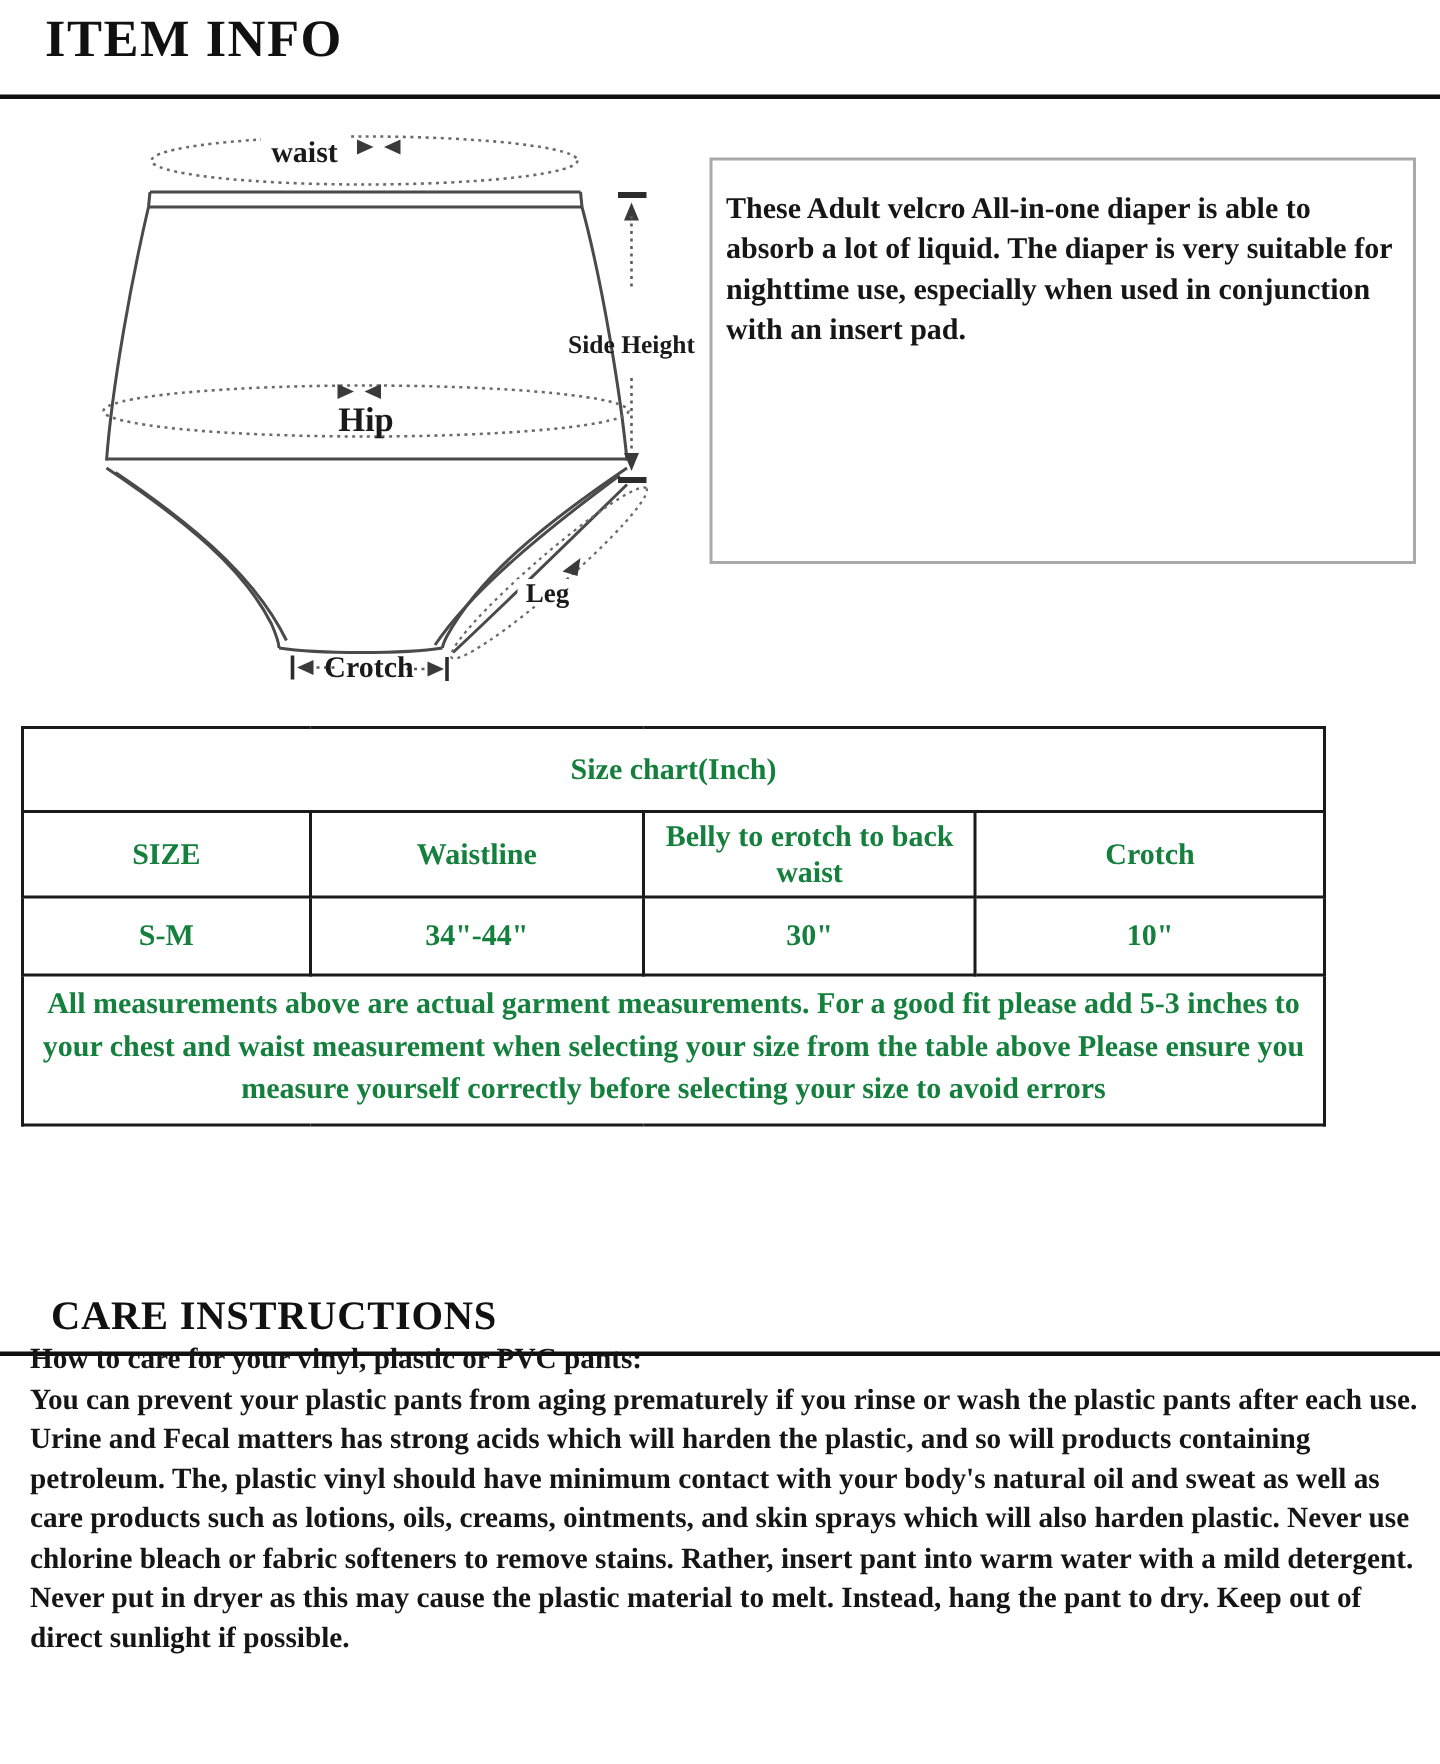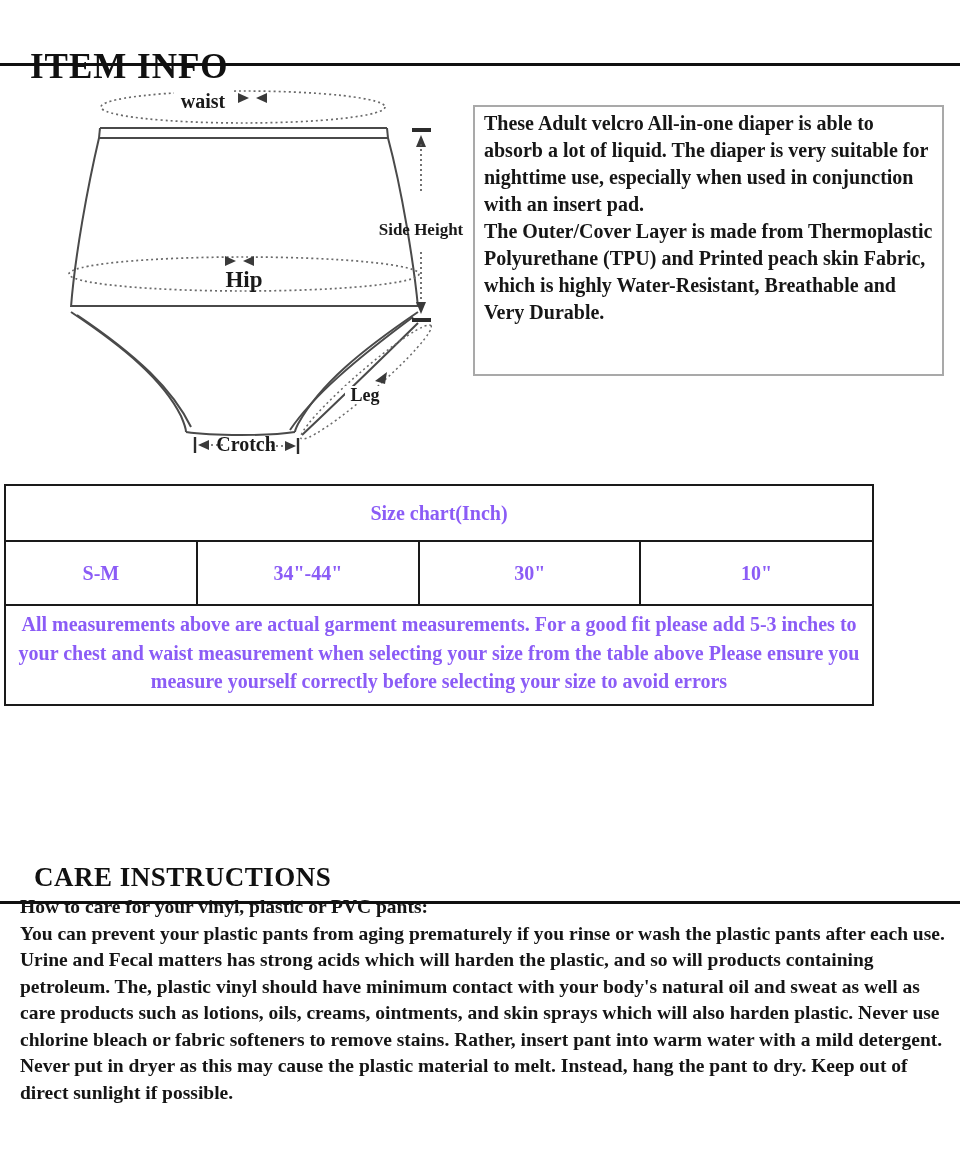--- a/index.html
+++ b/index.html
@@ -4,48 +4,48 @@
 <style>
   * { margin: 0; padding: 0; box-sizing: border-box; }
   html, body { background: #ffffff; }
   body {
     width: 960px; height: 1176px; position: relative; overflow: hidden;
     font-family: "Liberation Serif", "DejaVu Serif", serif;
     color: #141414;
   }
   .page-title {
     position: absolute; left: 30px; top: 6px;
-    font-size: 35px; font-weight: bold; letter-spacing: 1px; color: #111; margin-top: 41px;
+    font-size: 35px; font-weight: bold; letter-spacing: 1px; color: #111;
   }
   .rule { position: absolute; left: 0; width: 960px; height: 3px; background: #101010; }
   .rule-top { top: 63px; }
   .rule-care { top: 901px; height: 3px; }
 
   .diagram { position: absolute; left: 50px; top: 80px; width: 420px; height: 385px; }
   .diagram text { font-family: "Liberation Serif", "DejaVu Serif", serif; font-weight: bold; fill: #1a1a1a; }
 
   .desc-box {
     position: absolute; left: 473px; top: 105px; width: 471px; height: 271px;
-    border: 2px solid #a9a9a9; padding: 3px 9px 0 9px;
+    border: 2px solid #a9a9a9; padding: 19px 9px 0 9px;
     font-size: 20px; font-weight: bold; line-height: 27px; color: #161616;
   }
   .desc-box .para { margin: 0; }
 
   table.size-chart {
-    position: absolute; left: 4px; top: 484px; width: 870px;
+    position: absolute; left: 14px; top: 484px; width: 870px;
     border-collapse: collapse; table-layout: fixed;
-    font-weight: bold; color: #8b5cf6;
+    font-weight: bold; color: #15803d;
   }
   table.size-chart td, table.size-chart th {
     border: 2px solid #1a1a1a; text-align: center; vertical-align: middle;
     font-size: 20px; font-weight: bold;
   }
   .chart-title-cell { height: 56px; font-size: 22px; }
   .hdr-row td { height: 57px; line-height: 24px; }
-  .data-row td { height: 64px; }
+  .data-row td { height: 52px; }
   td.heavy { border: 3px solid #000; }
   td.note-cell {
     text-align: left; font-size: 20px; line-height: 28.5px;
     padding: 4px 9px 8px 9px; height: auto;
   }
 
   .care-title {
     position: absolute; left: 34px; top: 862px;
     font-size: 27px; font-weight: bold; letter-spacing: 0.5px; color: #111;
   }
@@ -114,33 +114,38 @@
     <path d="M161,365 L173,365" stroke="#5a5a5a" stroke-width="1.7" stroke-dasharray="2 3"></path>
     <path d="M221,366 L233,366" stroke="#5a5a5a" stroke-width="1.7" stroke-dasharray="2 3"></path>
     <polygon points="246,366 235,361 235,371" fill="#3a3a3a"></polygon>
     <path d="M248,358 L248,374" stroke="#2c2c2c" stroke-width="2.4"></path>
   </g>
   <text x="196" y="371" font-size="20" text-anchor="middle">Crotch</text>
 </svg>
 
 <div class="desc-box">
   <div class="para">These Adult velcro All-in-one diaper is able to absorb a lot of liquid.  The diaper is very suitable for nighttime use, especially when used in conjunction with an insert pad.</div>
-  <div class="para">The Outer/Cover Layer is made from Thermoplastic Polyurethane (TPU) and Printed peach skin Fabric, which is highly Water-Resistant, Breathable and Very Durable.</div>
 </div>
 
 <table class="size-chart">
   <colgroup>
     <col style="width:22.1%">
       <col style="width:25.6%">
       <col style="width:25.5%">
       <col style="width:26.8%">
   </colgroup>
   <tbody>
     <tr>
       <td colspan="4" class="chart-title-cell">Size chart(Inch)</td>
+    </tr>
+    <tr class="hdr-row">
+      <td>SIZE</td>
+      <td>Waistline</td>
+      <td>Belly to erotch to back waist</td>
+      <td>Crotch</td>
     </tr>
     <tr class="data-row">
       <td>S-M</td>
       <td class="heavy">34"-44"</td>
       <td>30"</td>
       <td>10"</td>
     </tr>
     <tr>
       <td colspan="4" class="note-cell">All measurements above are actual garment measurements. For a good fit please add 5-3 inches to your chest and waist measurement when selecting your size from the table above Please ensure you measure yourself correctly before selecting your size to avoid errors</td>
     </tr>

